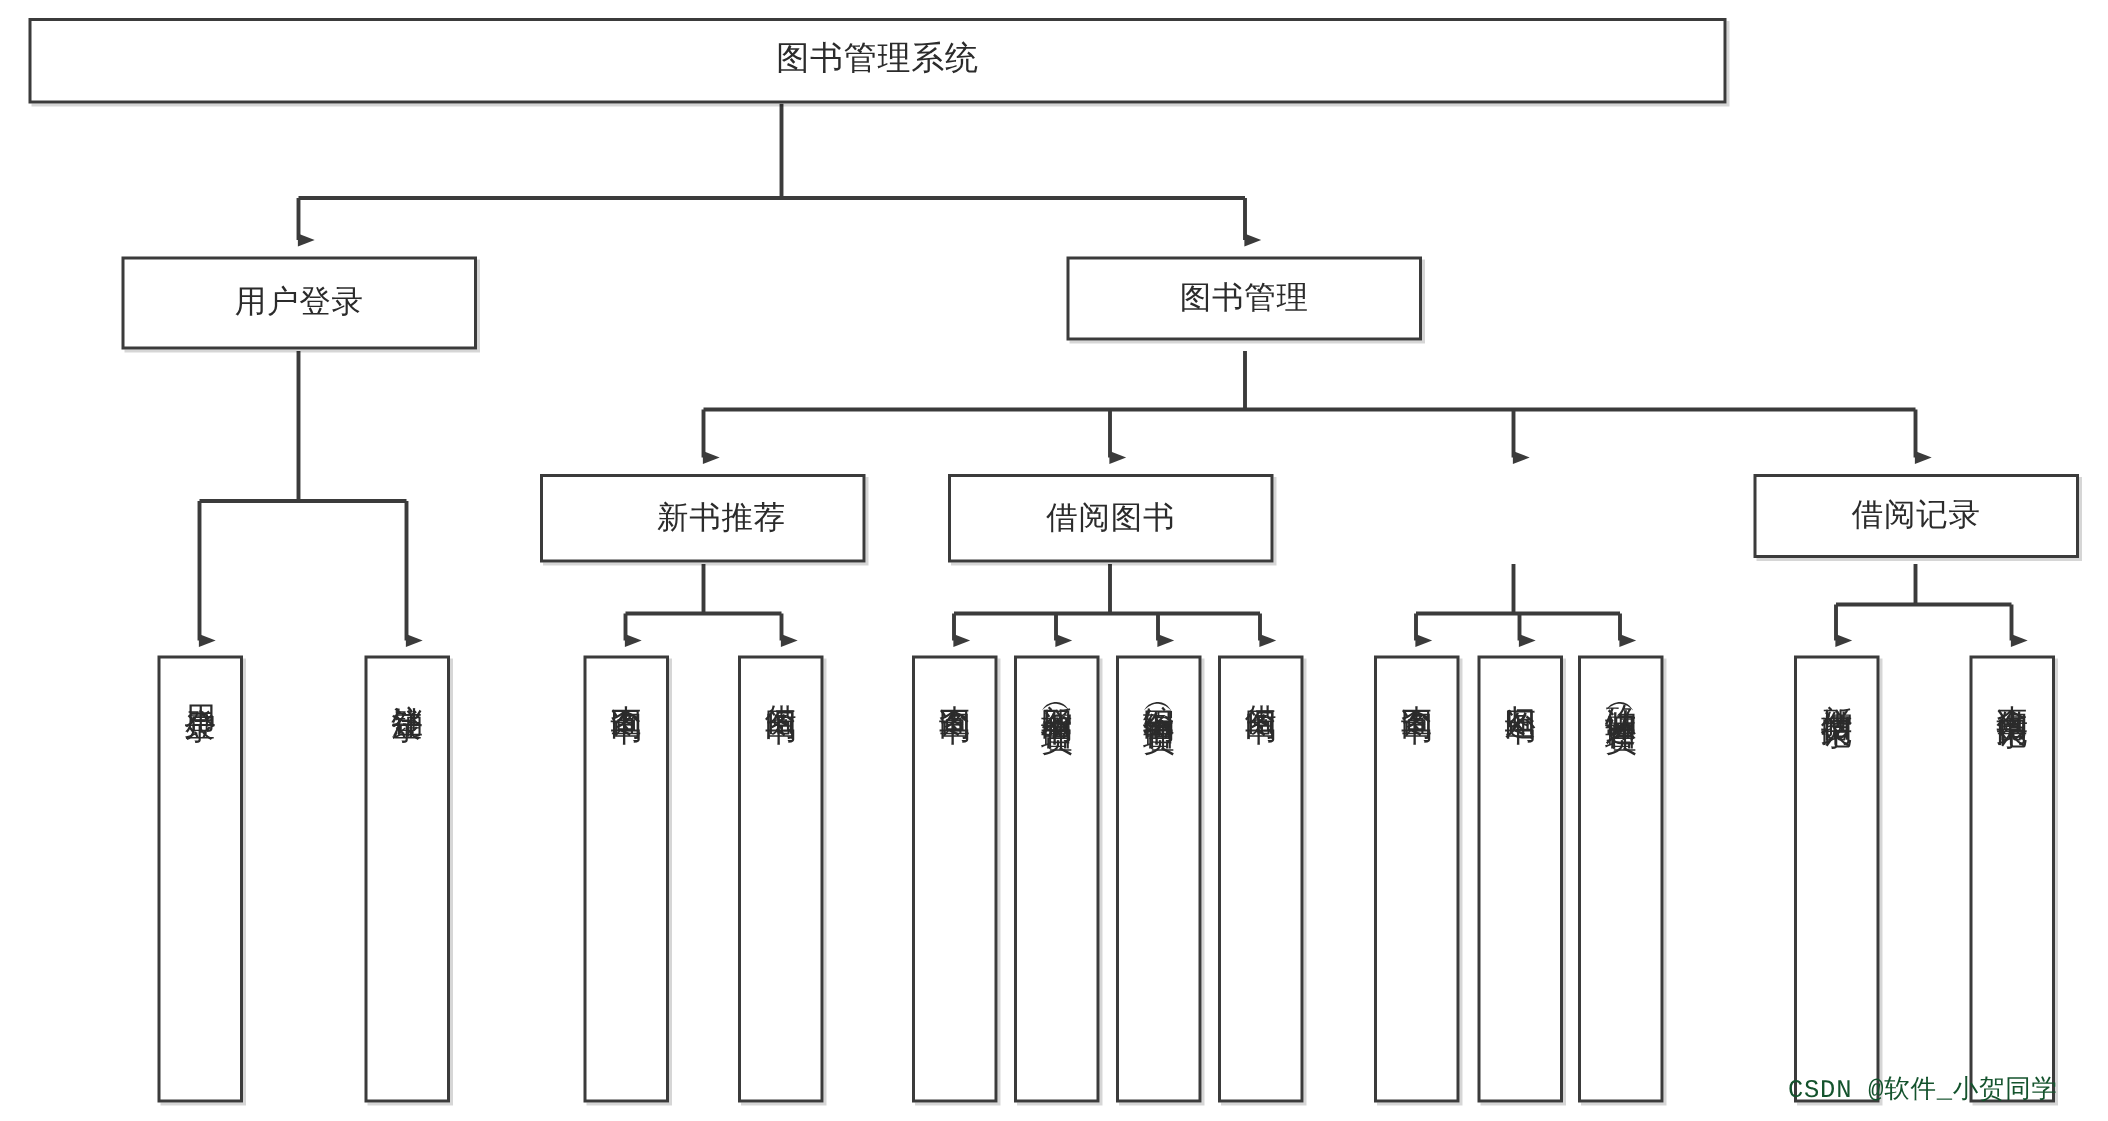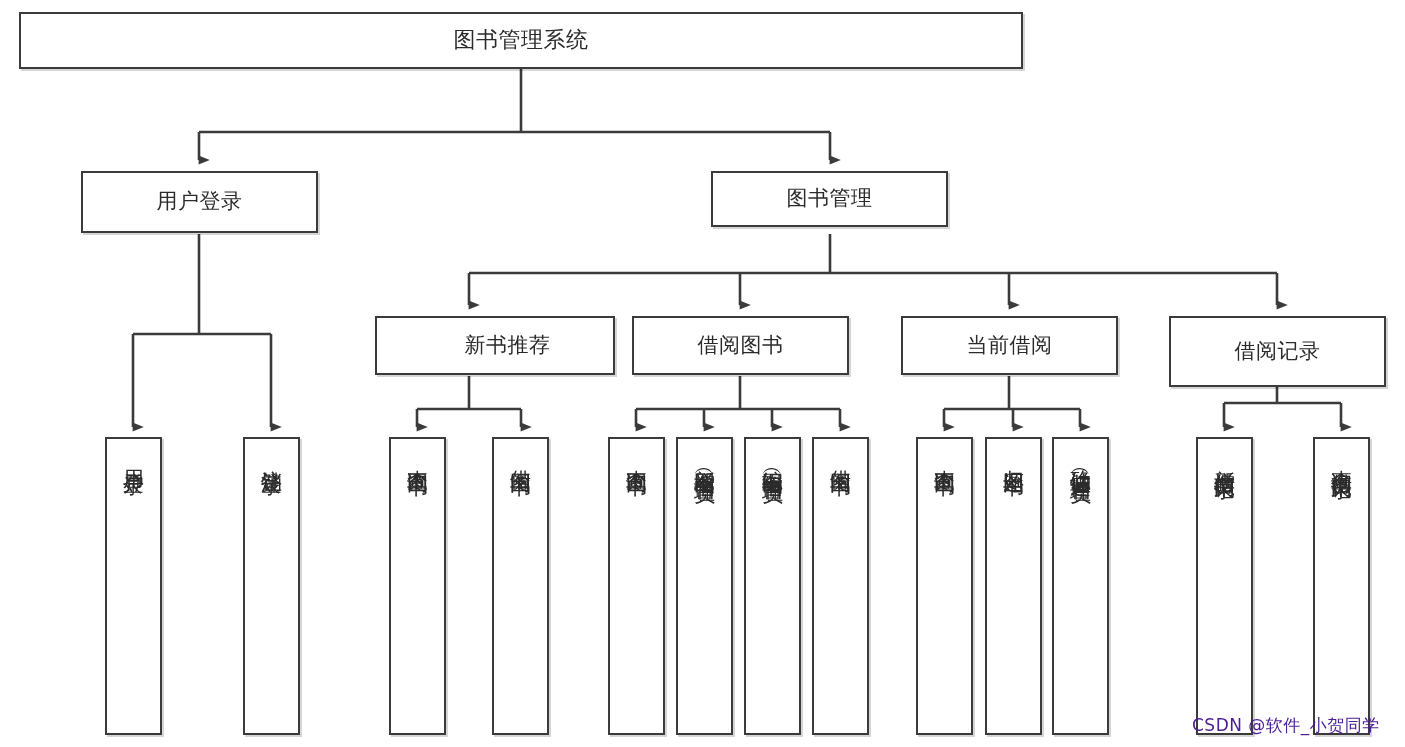--- a/index.html
+++ b/index.html
@@ -61,25 +61,26 @@
   .node.v .label {
     writing-mode: vertical-rl;
     text-orientation: upright;
     font-size: 21px;
     line-height: 1.05;
     letter-spacing: 2px;
     white-space: nowrap;
   }
   .watermark {
     position: absolute;
-    color: #4c1d95;
+    color: #14532d;
     font-size: 17px;
     white-space: nowrap;
     letter-spacing: 0.5px;
     user-select: none;
+    font-family: Liberation Mono, monospace;
   }
 </style>
 </head>
 <body>
 
 <div id="canvas">
 
   <svg id="edges" viewBox="0 0 1405 747" xmlns="http://www.w3.org/2000/svg">
     <defs>
       <marker id="arrow" viewBox="0 0 10 12" refX="5" refY="11.2" markerWidth="10" markerHeight="12" orient="auto-start-reverse" markerUnits="userSpaceOnUse">
@@ -123,45 +124,42 @@
       <path d="M 1013 409 L 1013 427" marker-end="url(#arrow)"></path>
       <path d="M 1080 409 L 1080 427" marker-end="url(#arrow)"></path>
 
       <path d="M 1277 376 L 1277 403"></path>
       <path d="M 1224 403 L 1341 403"></path>
       <path d="M 1224 403 L 1224 427" marker-end="url(#arrow)"></path>
       <path d="M 1341 403 L 1341 427" marker-end="url(#arrow)"></path>
     </g>
   </svg>
 
-  <div class="node h" id="n-root" style="left:19px; top:12px; width:1004px; height:57px;">
+  <div class="node h" id="n-root" style="left:19px; top:12px; width:1132px; height:57px;">
     <span class="label">图书管理系统</span>
   </div>
 
   <div class="node h" style="left:81px; top:171px; width:237px; height:62px;">
     <span class="label">用户登录</span>
   </div>
 
   <div class="node h" style="left:711px; top:171px; width:237px; height:56px;">
     <span class="label">图书管理</span>
   </div>
 
-  <div class="node h" style="left:375px; top:316px; width:240px; height:59px;padding-left:25px;">
+  <div class="node h" style="left:360px; top:316px; width:217px; height:59px;padding-left:25px;">
     <span class="label">新书推荐</span>
   </div>
 
   <div class="node h" style="left:632px; top:316px; width:217px; height:59px;">
     <span class="label">借阅图书</span>
   </div>
 
-  <div class="node h" style="left:901px; top:316px; width:217px; height:59px;">
-    <span class="label">当前借阅</span>
-  </div>
-
-  <div class="node h" style="left:1169px; top:316px; width:217px; height:71px;">
+
+  <div class="node h" style="left:1169px; top:316px; width:217px; height:56px;">
     <span class="label">借阅记录</span>
   </div>
 
   <div class="node v" style="left:105px; top:437px; width:57px; height:298px;">
     <span class="label">用户登录</span>
   </div>
 
   <div class="node v" style="left:243px; top:437px; width:57px; height:298px;">
     <span class="label">注销登录</span>
   </div>

